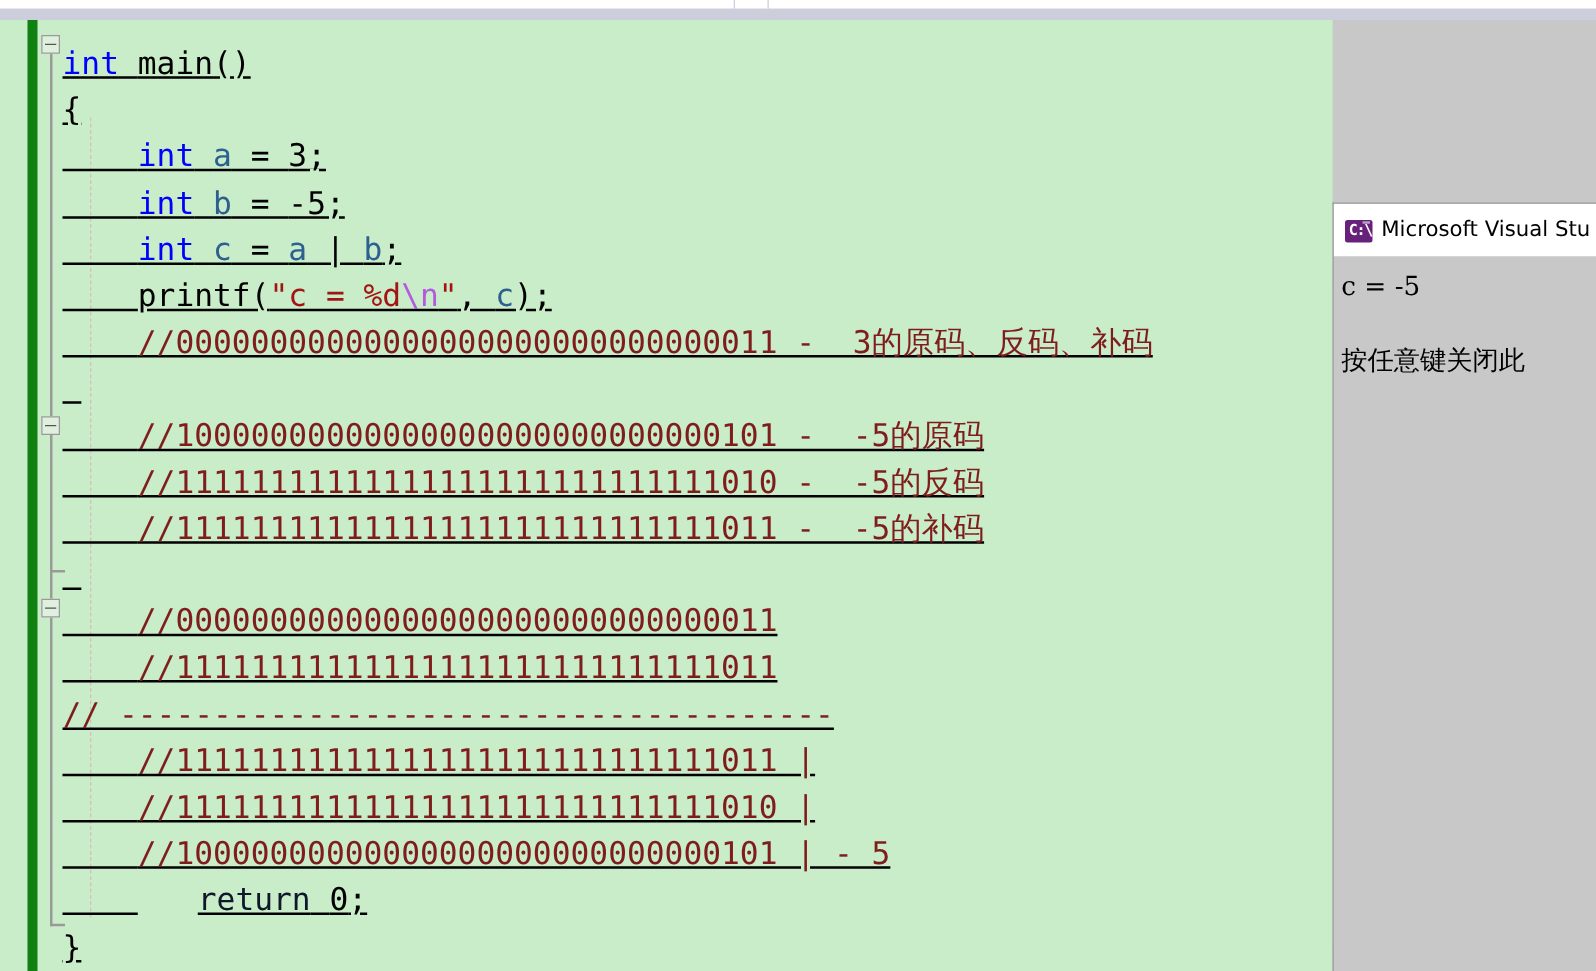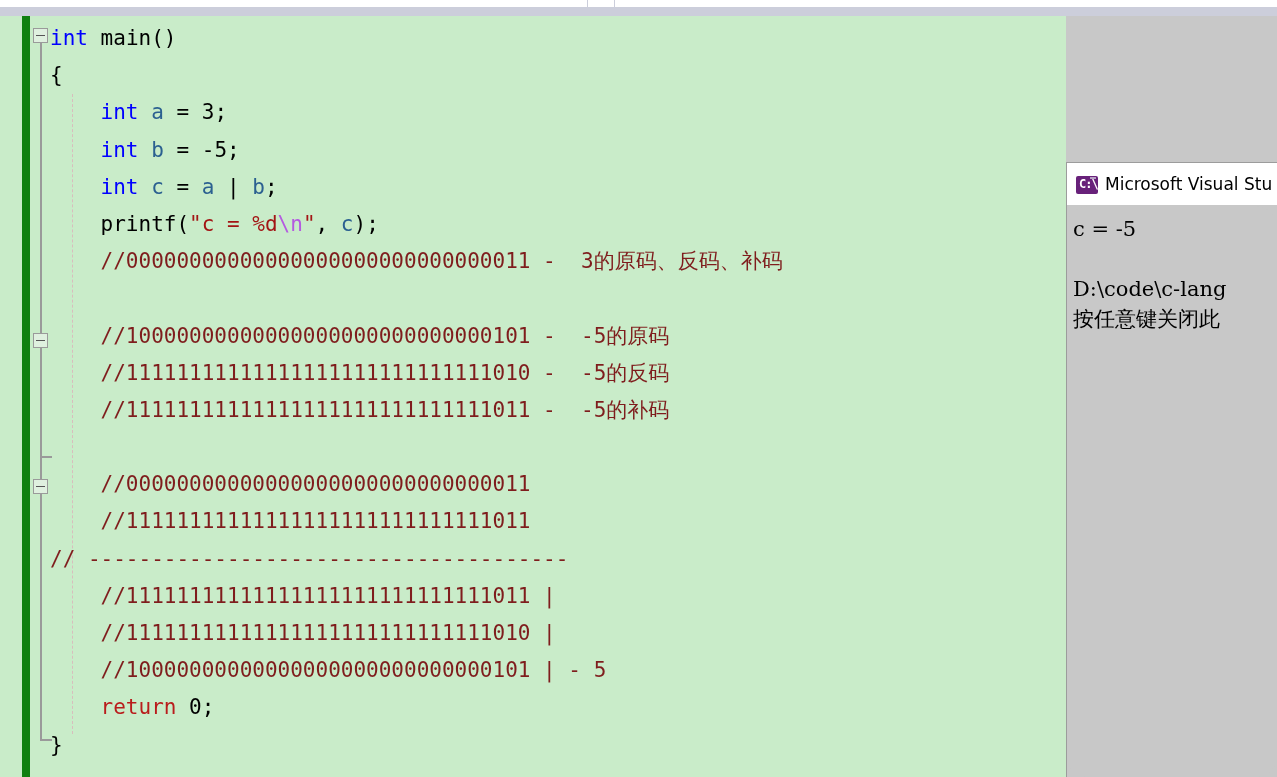--- a/index.html
+++ b/index.html
@@ -109,34 +109,35 @@
   .indent-guide {
     position: absolute;
     left: 72px;
     width: 0;
     border-left: 1px dashed #d8bdbd;
   }
 
   
   .code {
     position: absolute;
-    left: 0; top: 4px;
+    left: 0; top: 16px;
     font-family: "DejaVu Sans Mono", monospace;
-    font-size: 21px;
+    font-size: 25px;
     line-height: 37.2px;
     white-space: pre;
     color: #000000;
+    text-decoration: underline;
   }
   .line {
     height: 37.2px;
     padding-left: 50px;
     white-space: pre;
   }
   .kw      { color: #0000ff; }
-  .kwctl   { color: #b91c1c; }
+  .kwctl   { color: #0f172a; margin-left: 48px; }
   .ident   { color: #2b6090; }
   .plain   { color: #000000; }
   .str     { color: #a31515; }
   .esc     { color: #b45ae0; }
   .cmt     { color: #7f1d1d; }
   .num     { color: #000000; }
 
   
   #console {
     position: absolute;
@@ -238,16 +239,16 @@
   </div>
 
   <div id="console">
     <div class="con-title">
       <span class="con-icon">
         <span class="cglyph">C:\</span>
         <span class="cbar"></span>
       </span>
       <span class="con-title-text">Microsoft Visual Stu</span>
     </div>
-    <div class="con-body" id="console-output"><div class="con-line">c = -5</div><div class="con-blank">&nbsp;</div><div class="con-line">D:\code\c-lang</div><div class="con-line cjk">按任意键关闭此</div></div>
+    <div class="con-body" id="console-output"><div class="con-line">c = -5</div><div class="con-blank">&nbsp;</div><div class="con-line cjk">按任意键关闭此</div></div>
   </div>
 
 </div>
 
 </body></html>

